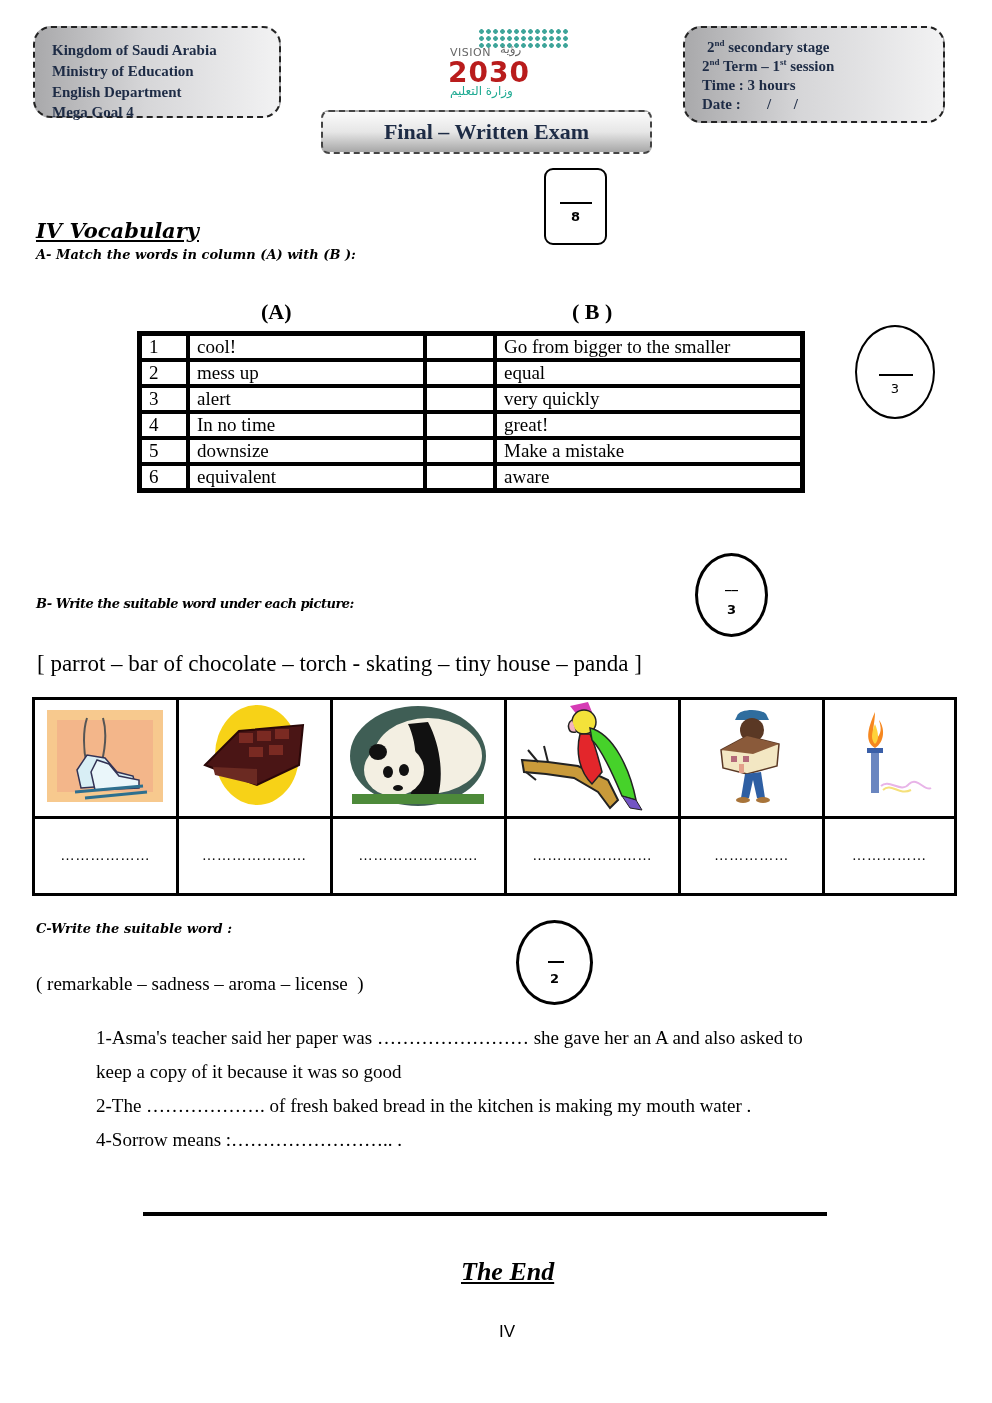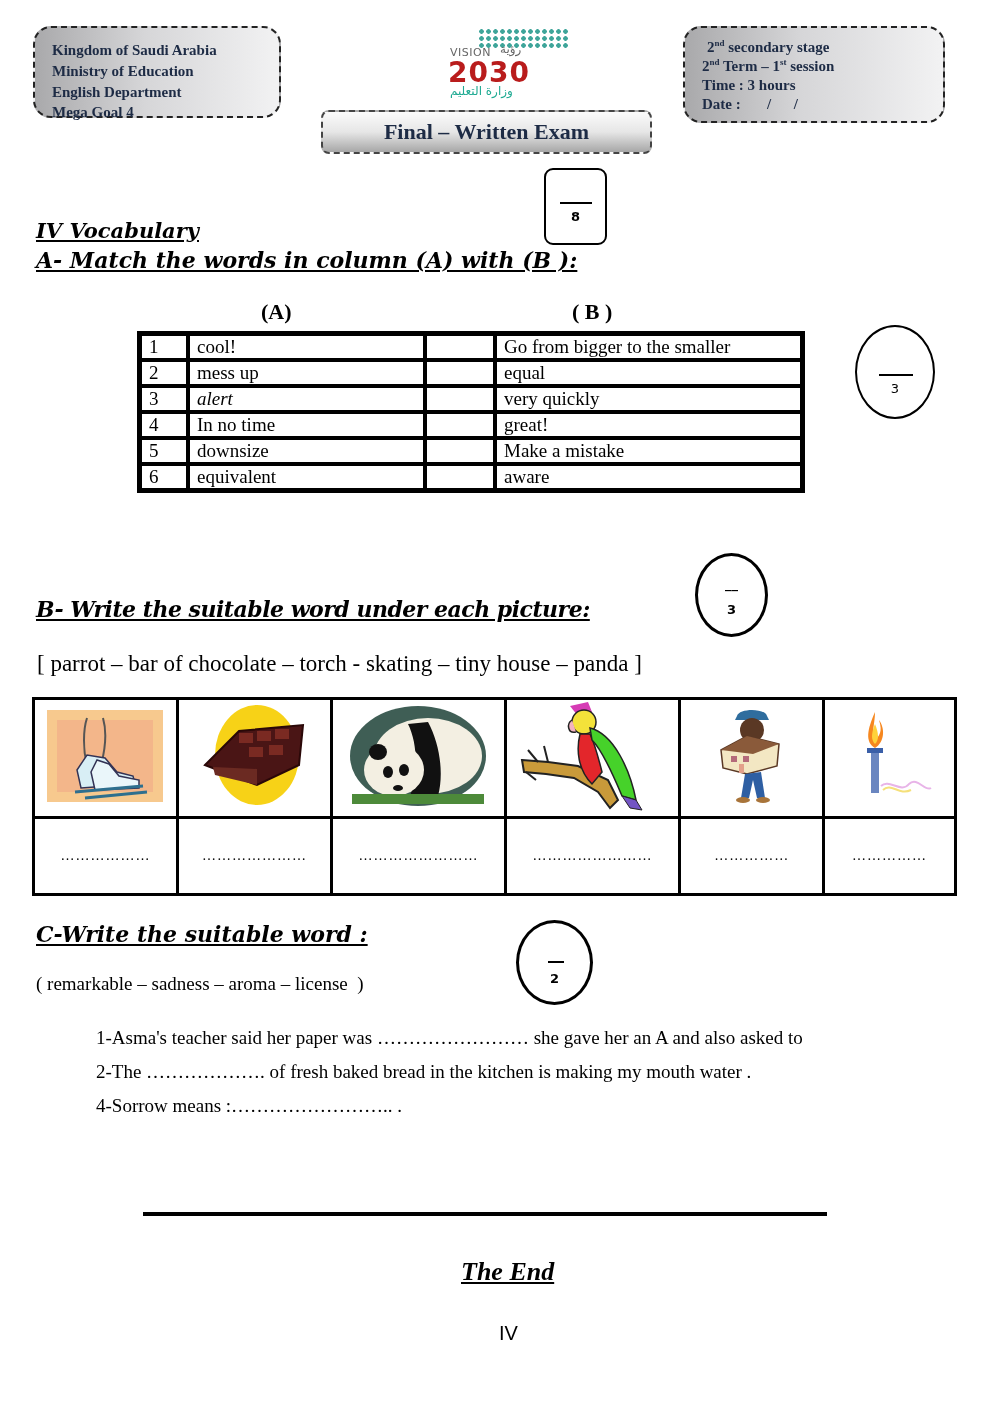--- a/index.html
+++ b/index.html
@@ -30,21 +30,21 @@
                    font-size: 12px; color: #666; }
   .logo .year { position: absolute; left: 8px; top: 34px; font-family: "DejaVu Sans", sans-serif;
                 font-size: 28px; font-weight: bold; color: #b91c1c; letter-spacing: 1px; }
   .logo .arabic2 { position: absolute; left: 10px; top: 62px; font-family: "DejaVu Sans", sans-serif;
                    font-size: 12px; color: #1eaa92; }
 
   
   .section-title { font-family: "DejaVu Serif", serif; font-style: italic; font-weight: bold;
                    text-decoration: underline; font-size: 21px; }
   .sub-title { font-family: "DejaVu Serif", serif; font-style: italic; font-weight: bold;
-               text-decoration: underline; font-size: 22px; white-space: nowrap; }
+               font-size: 13px; white-space: nowrap; }
 
   
   .score-rect { border: 2px solid #000; border-radius: 9px; box-sizing: border-box; }
   .score-oval { border: 3px solid #000; border-radius: 50%; box-sizing: border-box; }
   .score-oval.thin { border-width: 2px; }
   .score-line { position: absolute; background: #000; height: 2px; }
   .score-num { position: absolute; font-family: "DejaVu Sans", sans-serif; font-size: 13px; text-align: center; width: 100%; }
   .score-num.bold { font-weight: bold; }
 
   
@@ -61,21 +61,21 @@
   table.pics td { border: 3px solid #000; padding: 0; text-align: center; vertical-align: middle; }
   .pic-cell { height: 114px; }
   .ans-cell { height: 74px; font-size: 14px; letter-spacing: 1px; }
 
   
   .sent { font-size: 19px; line-height: 34px; white-space: nowrap; }
 
   .rule { height: 4px; background: #000; }
   .the-end { font-family: "Liberation Serif", serif; font-style: italic; font-weight: bold;
              text-decoration: underline; font-size: 26px; }
-  .page-num { font-family: "Liberation Sans", sans-serif; font-size: 20px; }
+  .page-num { font-family: "Liberation Sans", sans-serif; font-size: 17px; }
 </style>
 </head>
 <body>
 
 <div class="abs hbox left" style="left:33px; top:26px; width:248px; height:92px; padding:12px 0 0 17px;">
   <div class="line">Kingdom of Saudi Arabia</div>
   <div class="line">Ministry of Education</div>
   <div class="line">English Department</div>
   <div class="line" style="line-height:18px;">Mega Goal 4</div>
 </div>
@@ -124,21 +124,21 @@
         <td>Go from bigger to the smaller</td>
       </tr>
       <tr>
         <td style="width: 48px;">2</td>
         <td style="width: 237px;">mess up</td>
         <td style="width: 70px;"></td>
         <td>equal</td>
       </tr>
       <tr>
         <td style="width: 48px;">3</td>
-        <td style="width: 237px; font-style: italic;">alert</td>
+        <td style="width: 237px;">alert</td>
         <td style="width: 70px;"></td>
         <td>very quickly</td>
       </tr>
       <tr>
         <td style="width: 48px;">4</td>
         <td style="width: 237px;">In no time</td>
         <td style="width: 70px;"></td>
         <td>great!</td>
       </tr>
       <tr>
@@ -261,20 +261,21 @@
 
 <div class="abs score-oval" style="left:516px; top:920px; width:77px; height:85px;">
   <div class="score-line" style="left:29px; width:16px; top:38px; height:1.5px;"></div>
   <div class="score-num bold" style="top:48px;">2</div>
 </div>
 
 <div class="abs" style="left:36px; top:973px; font-size:19px; white-space:pre;">( remarkable – sadness – aroma – license  )</div>
 
 <div class="abs" style="left:96px; top:1021px;">
   <div class="sent">1-Asma's teacher said her paper was …………………… she gave her an A and also asked to</div>
+  <div class="sent">keep a copy of it because it was so good</div>
   <div class="sent">2-The ………………. of fresh baked bread in the kitchen is making my mouth water .</div>
   <div class="sent">4-Sorrow means :…………………….. .</div>
 </div>
 
 <div class="abs rule" style="left:143px; top:1212px; width:684px;"></div>
 
 <div class="abs the-end" style="left:461px; top:1257px;">The End</div>
 
 <div class="abs page-num" style="left:499px; top:1322px;">IV</div>
 

